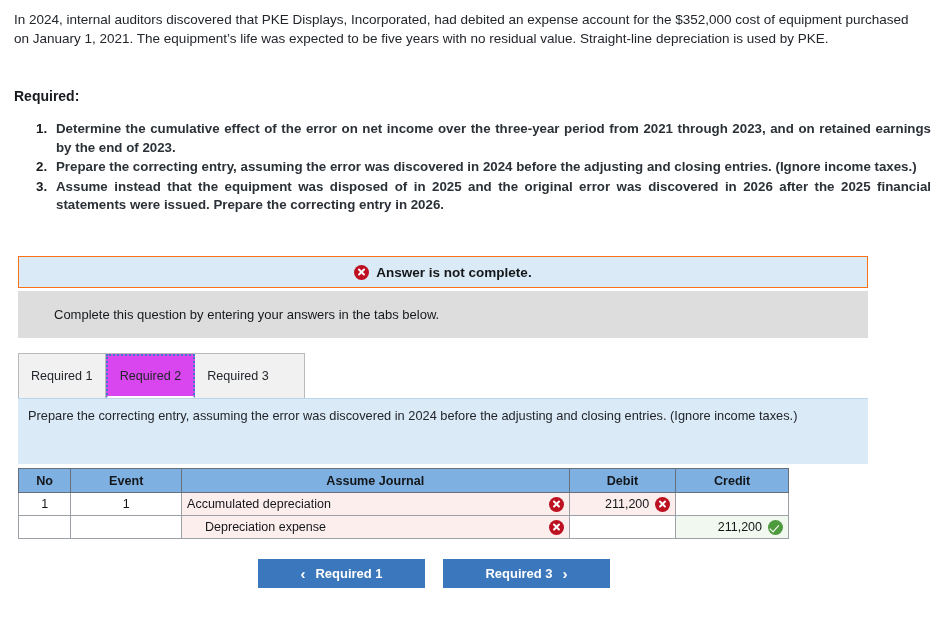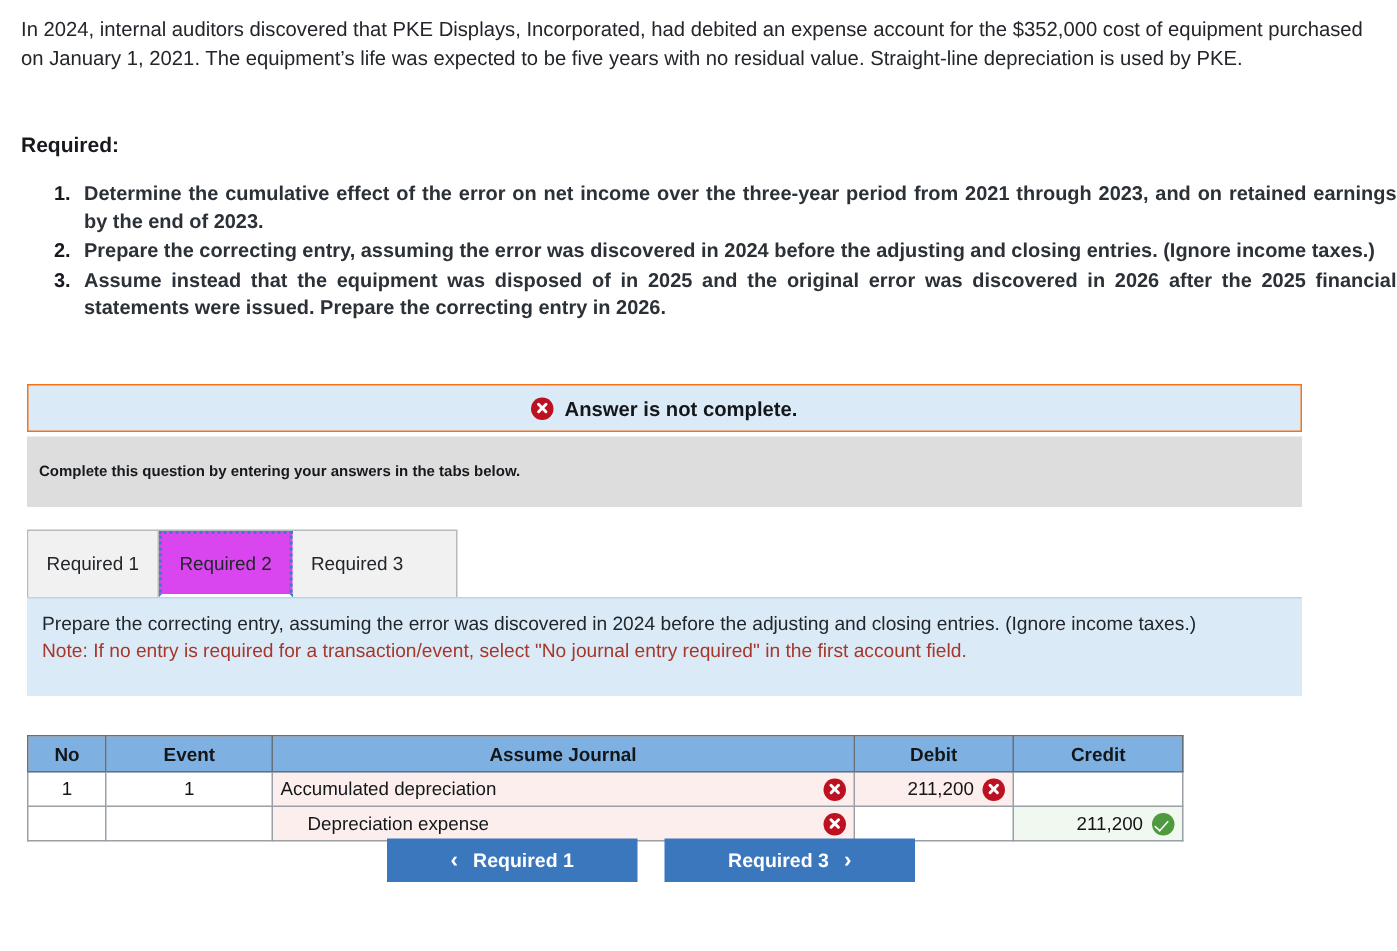--- a/index.html
+++ b/index.html
@@ -136,24 +136,24 @@
     position: absolute;
     left: 18px;
     top: 291px;
     width: 850px;
     height: 47px;
     background: #dddddd;
     display: flex;
     align-items: center;
   }
   .gray-strip .label {
-    font-size: 10px;
-    font-weight: bold;
+    font-size: 13px;
+    font-weight: normal;
     color: #16191d;
-    margin-left: 8px;
+    margin-left: 36px;
   }
 
   
   .tabstrip {
     position: absolute;
     left: 18px;
     top: 353px;
     width: 287px;
     height: 46px;
     border: 1px solid #b8bbbe;
@@ -200,21 +200,21 @@
   .blue-panel .note {
     font-size: 12.8px;
     line-height: 17.5px;
     color: #a6372a;
   }
 
   
   .journal {
     position: absolute;
     left: 18px;
-    top: 490px;
+    top: 468px;
     width: 771px;
     border-collapse: collapse;
     table-layout: fixed;
   }
   .journal th {
     background: #7fb0e2;
     border: 1px solid #67707a;
     font-size: 12.6px;
     font-weight: bold;
     color: #14171a;
@@ -310,21 +310,20 @@
     <div class="tab active">
       <span>Required 2</span>
     </div>
     <div class="tab">
       <span>Required 3</span>
     </div>
   </div>
 
   <div class="blue-panel">
     <div class="line">Prepare the correcting entry, assuming the error was discovered in 2024 before the adjusting and closing entries. (Ignore income taxes.)</div>
-    <div class="note">Note: If no entry is required for a transaction/event, select "No journal entry required" in the first account field.</div>
   </div>
 
   <table class="journal">
     <colgroup>
       <col class="col-no">
         <col class="col-event">
         <col class="col-gj">
         <col class="col-debit">
         <col class="col-credit">
     </colgroup>

